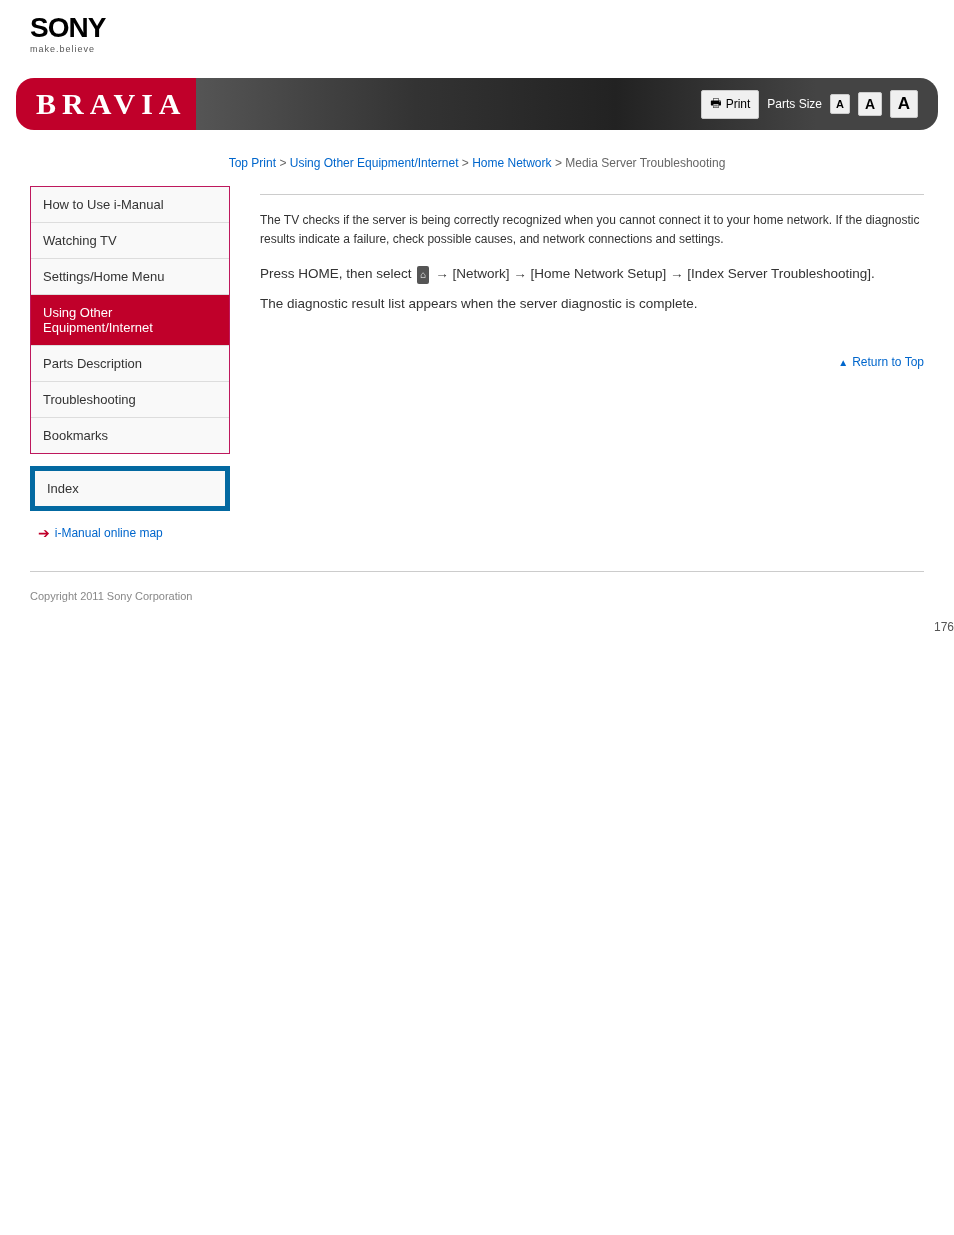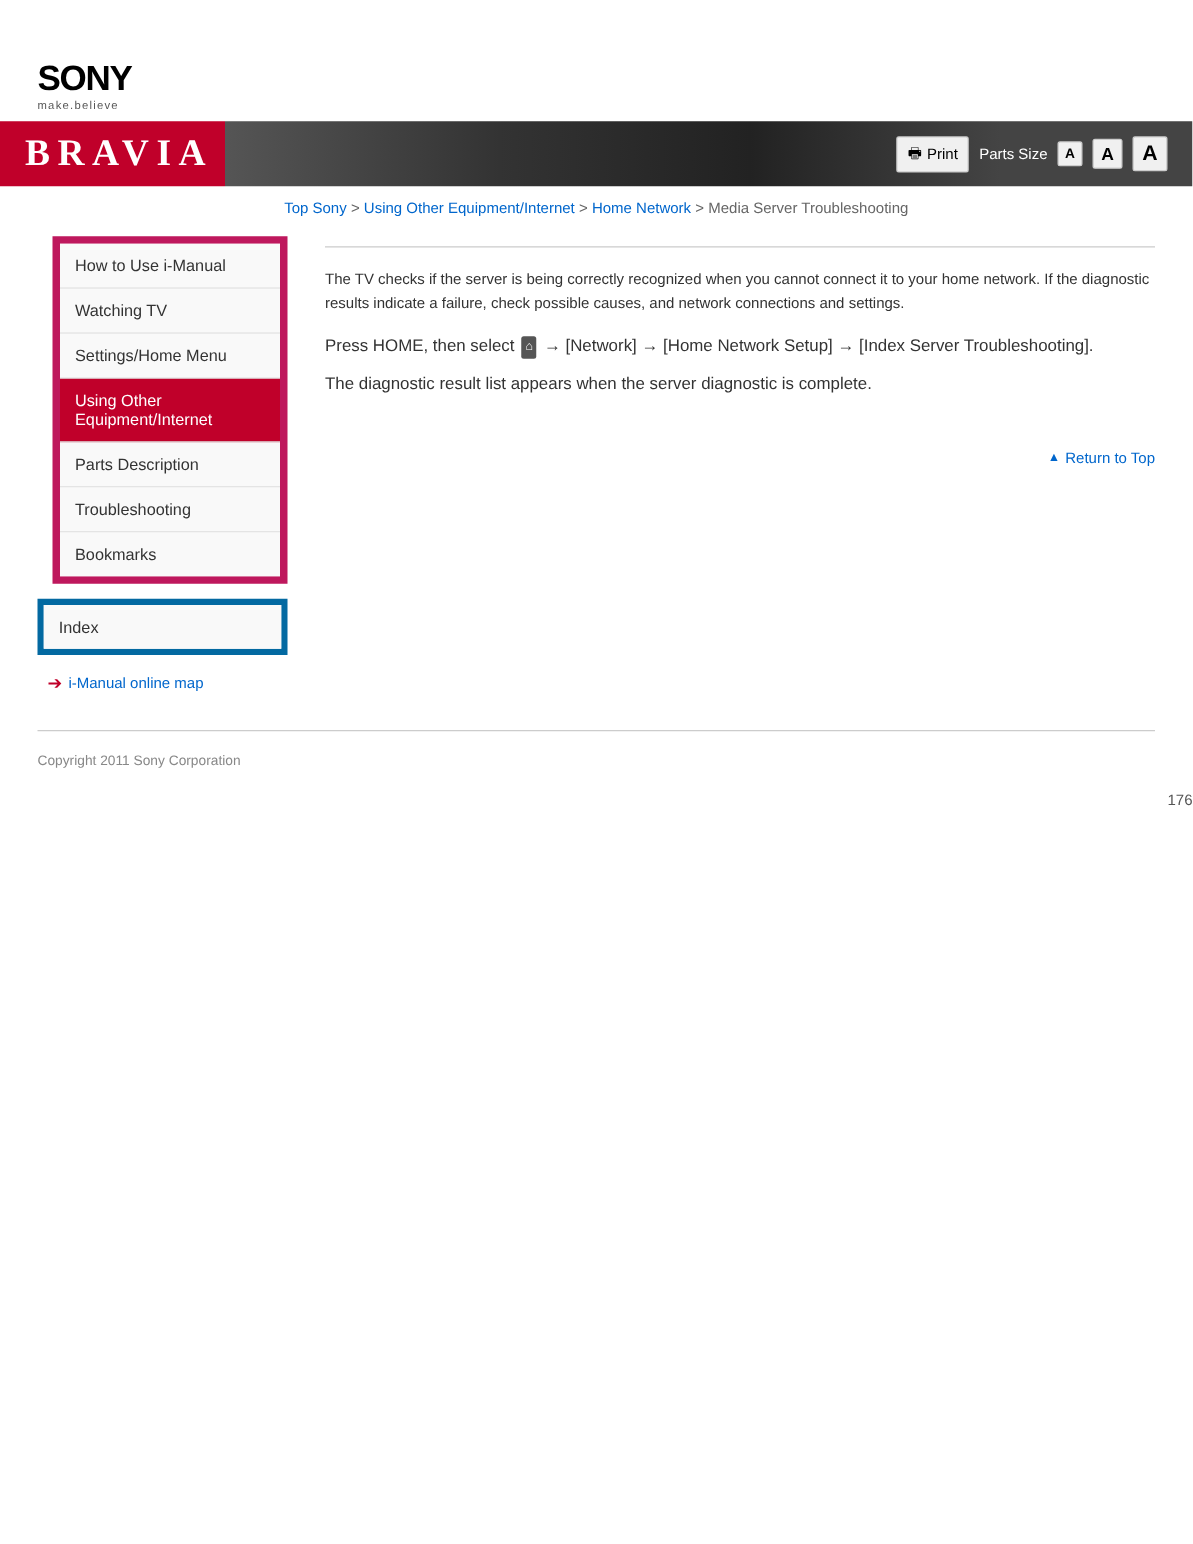--- a/index.html
+++ b/index.html
@@ -1,32 +1,33 @@
 <!DOCTYPE html>
 <html><head>
   <meta charset="utf-8">
   <style>
     * { margin: 0; padding: 0; box-sizing: border-box; }
     body { font-family: Arial, sans-serif; font-size: 14px; color: #333; background: #fff; width: 954px; }
 
     
-    .header { padding: 12px 30px 8px 30px; margin-top: 35px; }
+    .header { padding: 12px 30px 8px 30px; }
     .sony-logo { display: flex; flex-direction: column; }
     .sony-text { font-size: 28px; font-weight: bold; color: #000; letter-spacing: -1px; font-family: 'Arial Black', sans-serif; }
     .sony-tagline { font-size: 9px; color: #555; letter-spacing: 1px; }
 
     
     .bravia-banner {
       background: linear-gradient(to right, #c0002a 0%, #c0002a 180px, #555 180px, #333 400px, #222 600px, #444 800px);
       height: 52px;
       display: flex;
       align-items: center;
       justify-content: space-between;
       padding: 0 20px 0 20px;
-      margin: 0;
+      margin: 16px;
+      border-radius: 18px;
     }
     .bravia-title {
       font-family: 'Times New Roman', serif;
       font-size: 30px;
       font-weight: bold;
       color: #fff;
       letter-spacing: 6px;
       text-transform: uppercase;
     }
     .banner-controls {
@@ -69,21 +70,21 @@
       padding-top: 0;
     }
 
     
     .sidebar {
       width: 240px;
       min-width: 240px;
       padding: 10px 10px 10px 30px;
       flex-shrink: 0;
     }
-    .sidebar-nav { border: 6px solid #be185d; margin-left: 12px; }
+    .sidebar-nav { border: 1px solid #be185d; }
     .sidebar-item {
       padding: 10px 12px;
       border-bottom: 1px solid #ddd;
       cursor: pointer;
       font-size: 13px;
       color: #333;
       background: #f9f9f9;
     }
     .sidebar-item.active {
       background: #c0002a;
@@ -201,21 +202,21 @@
       <span>Print</span>
     </button>
     <span class="font-size-label">Parts Size</span>
     <button class="font-btn font-btn-small">A</button>
     <button class="font-btn font-btn-medium">A</button>
     <button class="font-btn font-btn-large">A</button>
   </div>
 </div>
 
 <div class="breadcrumb-wrapper">
-  <a href="#">Top Sony</a>
+  <a href="#">Top Print</a>
   <span> &gt; </span>
   <a href="#">Using Other Equipment/Internet</a>
   <span> &gt; </span>
   <a href="#">Home Network</a>
   <span> &gt; </span>
   <span>Media Server Troubleshooting</span>
 </div>
 
 <div class="content-wrapper">
 

